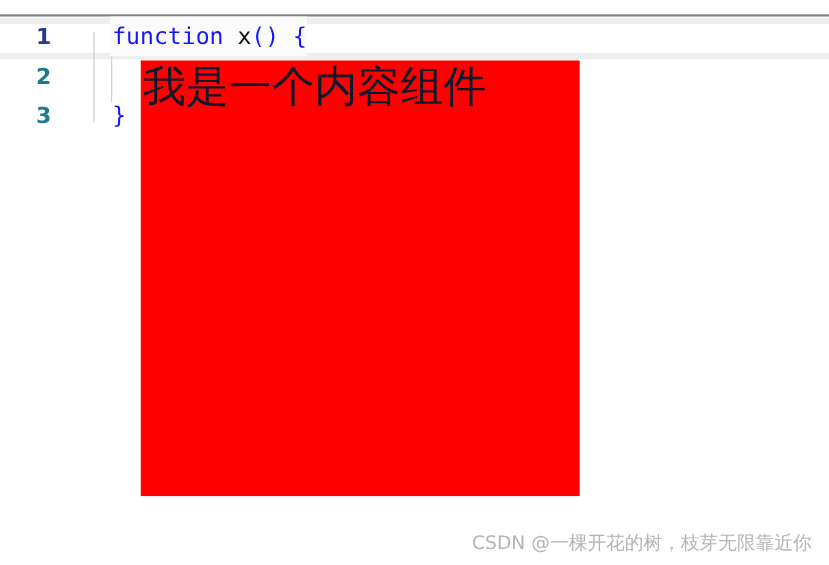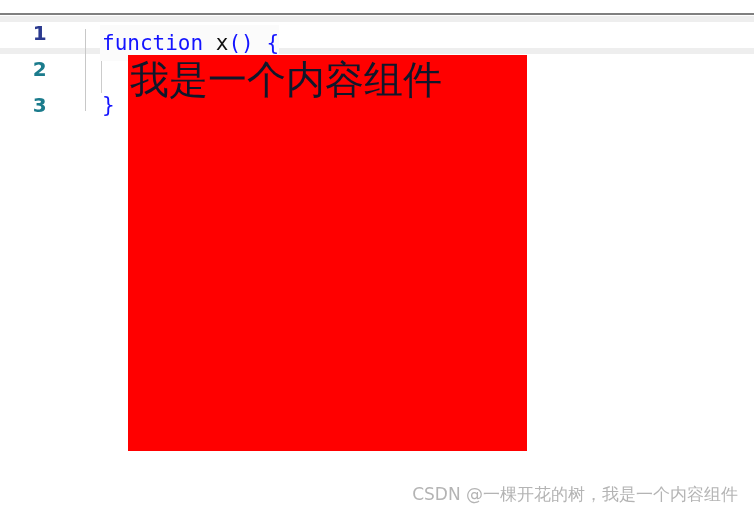--- a/index.html
+++ b/index.html
@@ -101,21 +101,21 @@
     font-family: "DejaVu Sans Mono", monospace;
     font-size: 21px;
     line-height: 36px;
     white-space: pre;
   }
   .code-line {
     position: absolute;
     left: 0;
     height: 36px;
   }
-  .code-line.l1 { top: 10px;  background: #fbfbfb; padding-left: 2px; }
+  .code-line.l1 { top: 0px;  background: #fbfbfb; padding-left: 2px; }
   .code-line.l2 { top: 36px; }
   .code-line.l3 { top: 72px; padding-left: 2px; }
 
   .tok-kw   { color: #1414ff; }
   .tok-id   { color: #111111; }
   .tok-pun  { color: #1414ff; }
   .tok-brace{ color: #1414ff; }
 
   
   .red-box {
@@ -179,15 +179,15 @@
 
       <div class="code-line l3"><span class="tok-brace">}</span></div>
 
     </div>
   </div>
 
   <div class="red-box">
     <div class="red-box-label">我是一个内容组件</div>
   </div>
 
-  <div class="watermark">CSDN @一棵开花的树，我是一个内容组件</div>
+  <div class="watermark">CSDN @一棵开花的树，枝芽无限靠近你</div>
 
 </div>
 
 </body></html>

